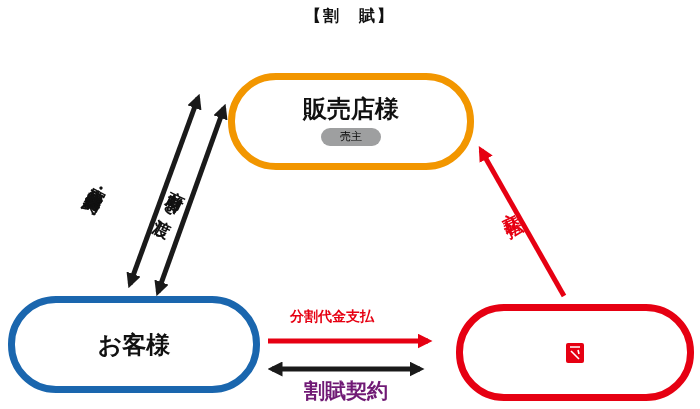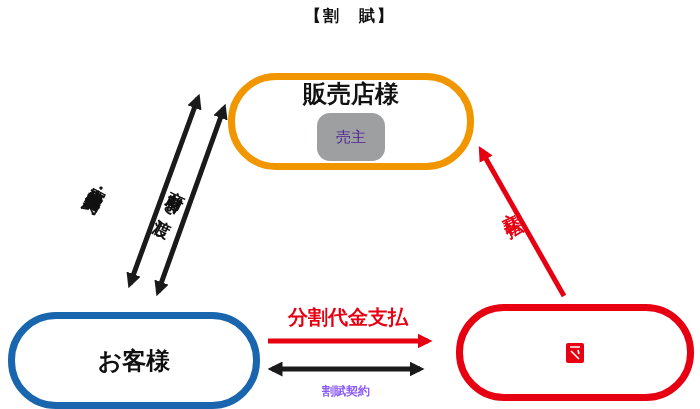--- a/index.html
+++ b/index.html
@@ -21,48 +21,48 @@
   .a-red   { stroke:var(--arrow-red,#e60012);  stroke-width:5; }
   #mb path { fill:var(--arrow-black,#1a1a1a); }
   #mr path { fill:var(--arrow-red,#e60012); }
 
   .node {
     position:absolute; background:#fff;
     display:flex; flex-direction:column; align-items:center; justify-content:center;
     gap:7px;
   }
   .node-seller   { left:228px; top:57px;  width:246px; height:97px; border:7px solid var(--seller-border,#f29600);   border-radius:48px;margin-top:16px; }
-  .node-customer { left:8px;   top:312px; width:252px; height:97px; border:7px solid var(--customer-border,#1a66ae); border-radius:48px; }
+  .node-customer { left:8px;   top:296px; width:252px; height:97px; border:7px solid var(--customer-border,#1a66ae); border-radius:48px; }
   .node-partner  { left:456px; top:304px; width:238px; height:97px; border:7px solid var(--partner-border,#e60012);  border-radius:48px; }
 
   .node-label { font-size:24px; font-weight:bold; color:#111; line-height:1; }
 
   .badge {
-    background:var(--badge-bg,#9e9fa0); color:#4c1d95;
-    font-size:15px; line-height:1.45; padding:13px 19px; border-radius:13px;
+    background:var(--badge-bg,#9e9fa0); color:#000000;
+    font-size:11px; line-height:1.45; padding:1px 19px; border-radius:13px;
   }
 
   .logo-row { display:flex; align-items:center; gap:5px; }
   .logo-text {
     font-family:"Liberation Serif","DejaVu Serif",serif;
     font-weight:bold; font-size:20px; color:#111; line-height:1;
   }
 
   .vlabel {
     position:absolute;
     writing-mode:vertical-rl; text-orientation:upright;
     font-weight:bold; color:#111; font-size:17px; white-space:nowrap;
   }
   .vl-contract { left:104px; top:182px; letter-spacing:1px; transform:translate(-50%,-50%) rotate(28deg); }
   .vl-goods    { left:173px; top:206px; letter-spacing:3px; transform:translate(-50%,-50%) rotate(26deg); }
   .vl-advance  { left:503px; top:207px; letter-spacing:4px; transform:translate(-50%,-50%) rotate(-26deg); color:var(--arrow-red,#e60012); }
 
   .hlabel { position:absolute; font-weight:bold; white-space:nowrap; }
-  .hl-payment  { left:348px; top:317px; transform:translate(-50%,-50%); font-size:20px; color:var(--arrow-red,#e60012); }
-  .hl-contract { left:346px; top:391px; transform:translate(-50%,-50%); font-size:12px; color:#8b5cf6; }
+  .hl-payment  { left:332px; top:317px; transform:translate(-50%,-50%); font-size:14px; color:var(--arrow-red,#e60012); }
+  .hl-contract { left:346px; top:391px; transform:translate(-50%,-50%); font-size:21px; color:#701a75; }
 </style>
 </head>
 <body>
 
 <div class="canvas">
 
   <div class="title">【割　賦】</div>
 
   <svg class="arrows" width="700" height="409" viewBox="0 0 700 409">
     <defs>

